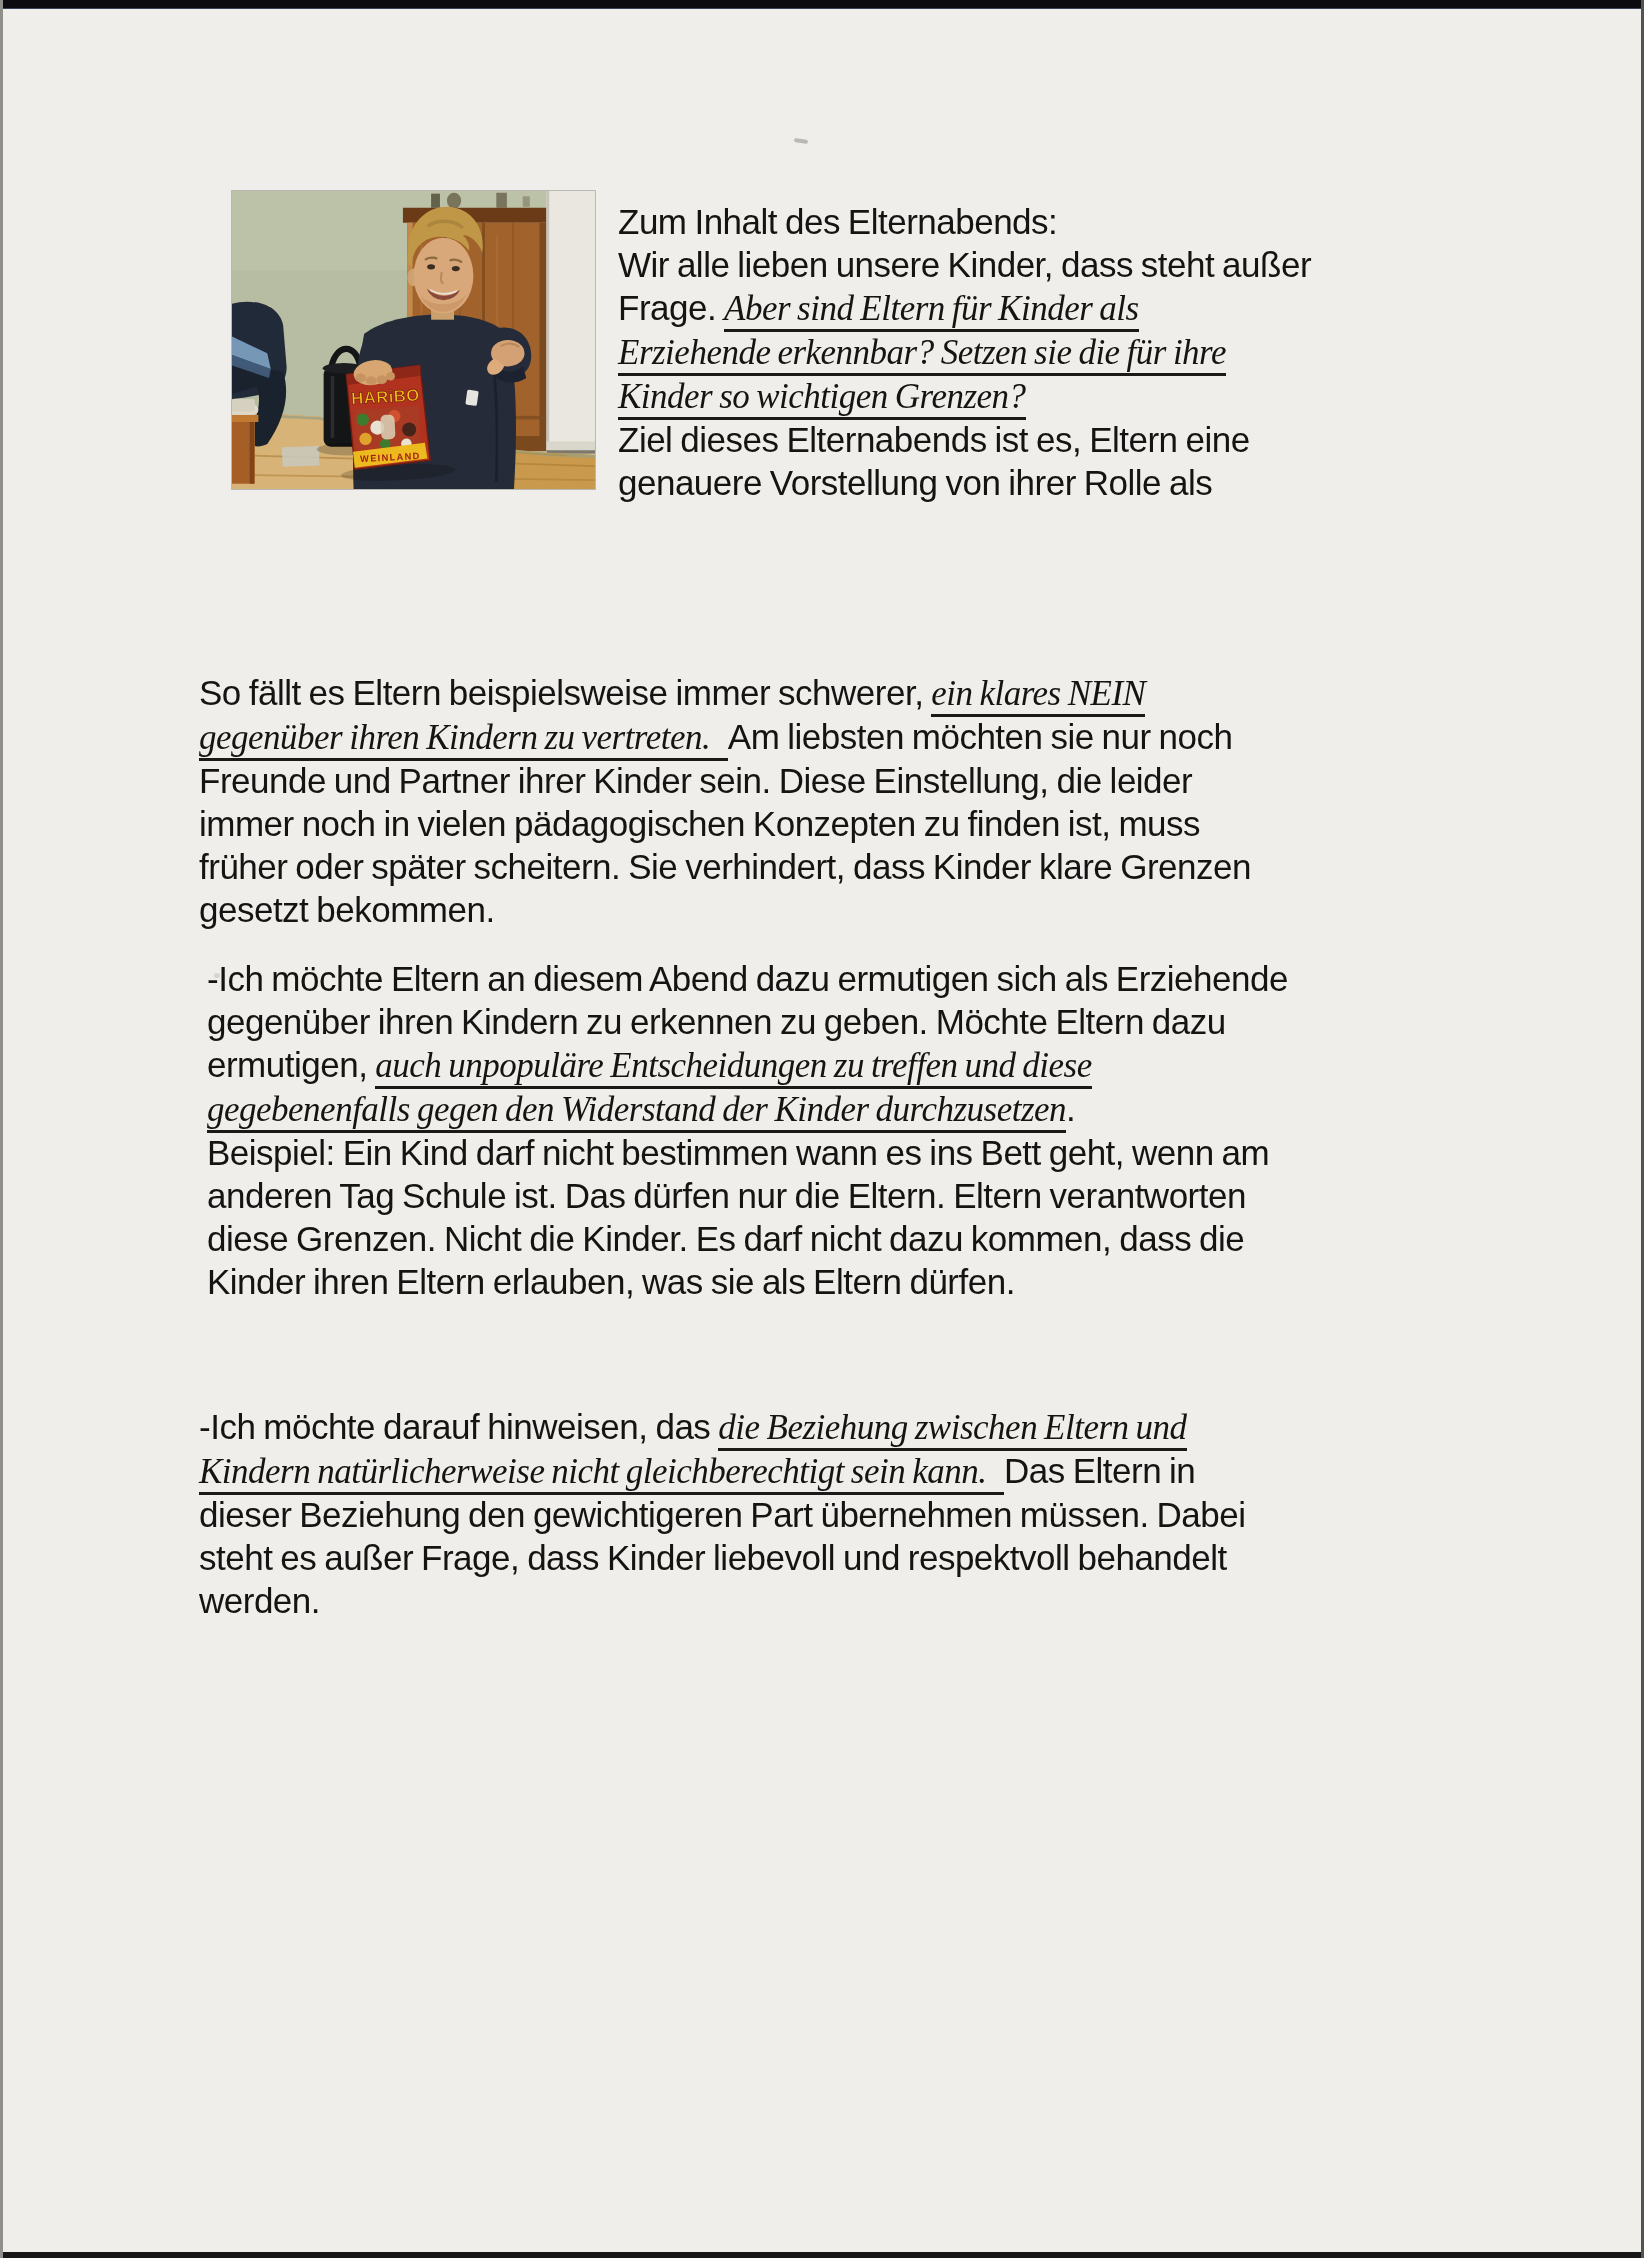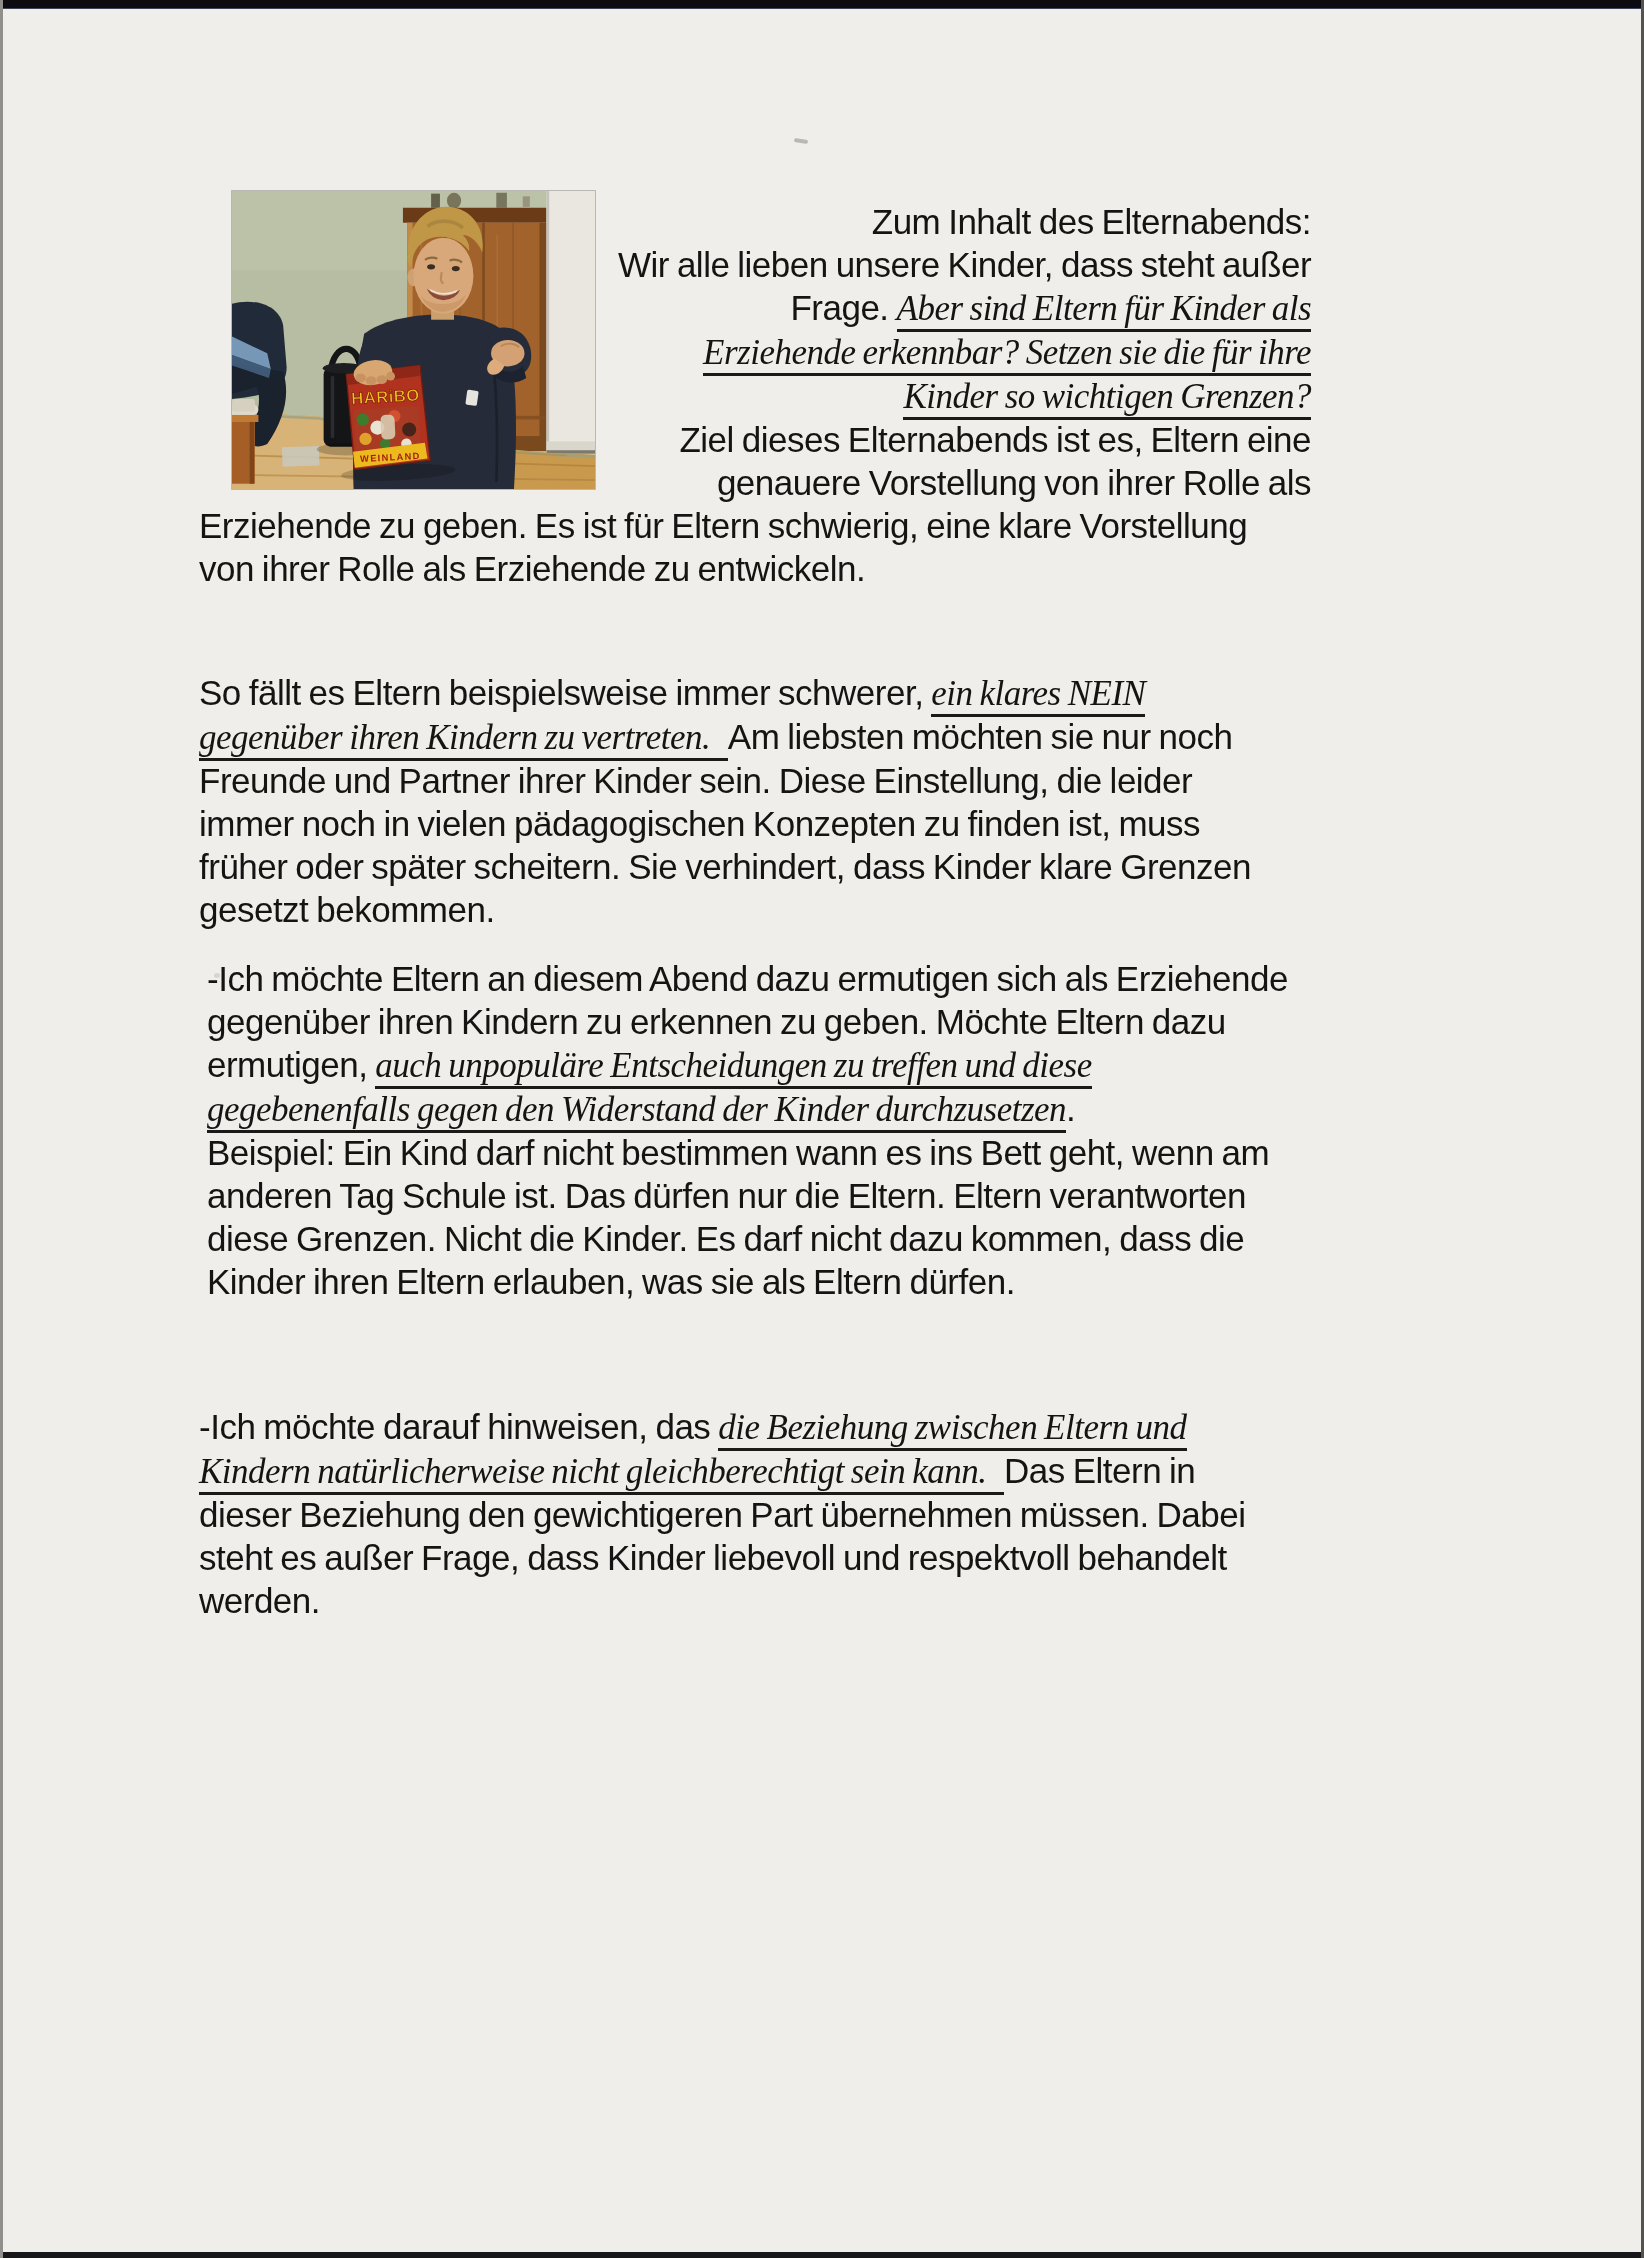--- a/index.html
+++ b/index.html
@@ -37,21 +37,21 @@
     white-space:nowrap;
   }
   .para span{display:inline;}
   .para .iu{
     font-style:italic;
     border-bottom:3.5px solid #1b1a18;
     padding-bottom:0.9px;
     font-family:Liberation Serif, serif;
   }
   .para .ext{padding-right:10.6px;}
-  #p1top{left:618px;top:200px;text-align:right;}
+  #p1top{left:618px;top:200px;}
   #p1rest{left:199px;top:504px;}
   #p2{left:199px;top:671px;}
   #p3{left:199px;top:957px;margin-left:8px;}
   #p4{left:199px;top:1360px;margin-top:45px;}
 </style>
 </head>
 <body>
 
 <div class="page">
 
@@ -182,19 +182,18 @@
         <ellipse cx="160" cy="206" rx="22" ry="14" fill="#d8a771" transform="rotate(-8 160 206)"></ellipse>
         <ellipse cx="146" cy="212" rx="6" ry="5" fill="#c79361"></ellipse>
         <ellipse cx="158" cy="215" rx="6" ry="5" fill="#c79361"></ellipse>
         <ellipse cx="170" cy="214" rx="6" ry="5" fill="#c79361"></ellipse>
         <ellipse cx="180" cy="210" rx="5" ry="5" fill="#c79361"></ellipse>
       </g>
     </svg>
   </figure>
 
   <div class="para" id="p1top"><span class="normal">Zum Inhalt des Elternabends:</span><br><span class="normal">Wir alle lieben unsere Kinder, dass steht außer</span><br><span class="normal">Frage. </span><span class="iu">Aber sind Eltern für Kinder als</span><br><span class="iu">Erziehende erkennbar? Setzen sie die für ihre</span><br><span class="iu">Kinder so wichtigen Grenzen?</span><br><span class="normal">Ziel dieses Elternabends ist es, Eltern eine</span><br><span class="normal">genauere Vorstellung von ihrer Rolle als</span></div>
-  <div class="para" id="p1rest"><span class="normal">Erziehende zu geben. Es ist für Eltern schwierig, eine klare Vorstellung</span><br><span class="normal">von ihrer Rolle als Erziehende zu entwickeln.</span></div>
   <div class="para" id="p2"><span class="normal">So fällt es Eltern beispielsweise immer schwerer, </span><span class="iu">ein klares NEIN</span><br><span class="iu ext">gegenüber ihren Kindern zu vertreten. </span><span class="normal">Am liebsten möchten sie nur noch</span><br><span class="normal">Freunde und Partner ihrer Kinder sein. Diese Einstellung, die leider</span><br><span class="normal">immer noch in vielen pädagogischen Konzepten zu finden ist, muss</span><br><span class="normal">früher oder später scheitern. Sie verhindert, dass Kinder klare Grenzen</span><br><span class="normal">gesetzt bekommen.</span></div>
   <div class="para" id="p3"><span class="normal">-Ich möchte Eltern an diesem Abend dazu ermutigen sich als Erziehende</span><br><span class="normal">gegenüber ihren Kindern zu erkennen zu geben. Möchte Eltern dazu</span><br><span class="normal">ermutigen, </span><span class="iu">auch unpopuläre Entscheidungen zu treffen und diese</span><br><span class="iu">gegebenenfalls gegen den Widerstand der Kinder durchzusetzen</span><span class="normal">.</span><br><span class="normal">Beispiel: Ein Kind darf nicht bestimmen wann es ins Bett geht, wenn am</span><br><span class="normal">anderen Tag Schule ist. Das dürfen nur die Eltern. Eltern verantworten</span><br><span class="normal">diese Grenzen. Nicht die Kinder. Es darf nicht dazu kommen, dass die</span><br><span class="normal">Kinder ihren Eltern erlauben, was sie als Eltern dürfen.</span></div>
   <div class="para" id="p4"><span class="normal">-Ich möchte darauf hinweisen, das </span><span class="iu">die Beziehung zwischen Eltern und</span><br><span class="iu ext">Kindern natürlicherweise nicht gleichberechtigt sein kann. </span><span class="normal">Das Eltern in</span><br><span class="normal">dieser Beziehung den gewichtigeren Part übernehmen müssen. Dabei</span><br><span class="normal">steht es außer Frage, dass Kinder liebevoll und respektvoll behandelt</span><br><span class="normal">werden.</span></div>
 
 </div>
 
 
 </body></html>

